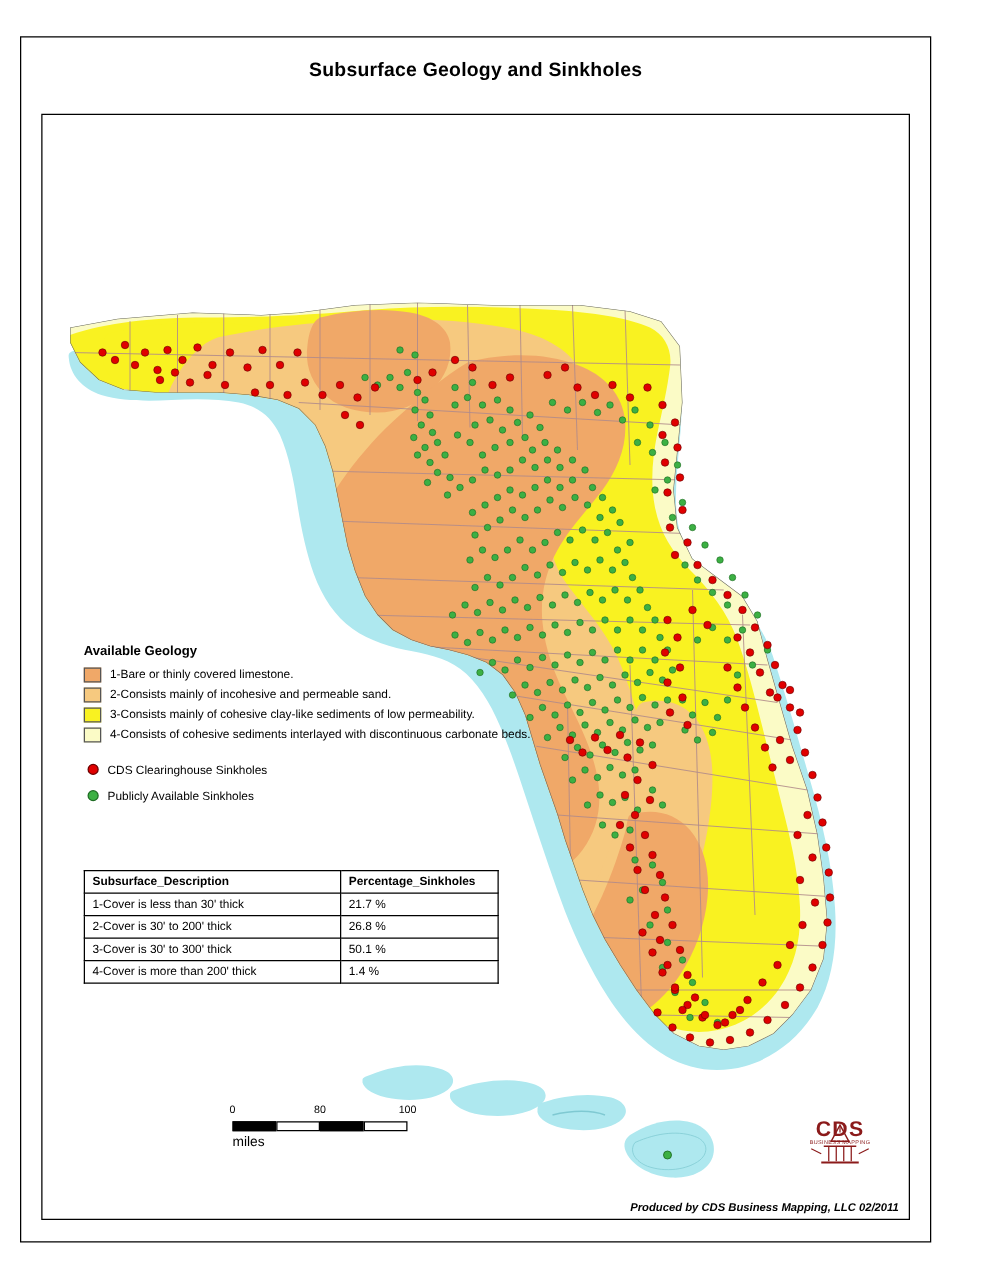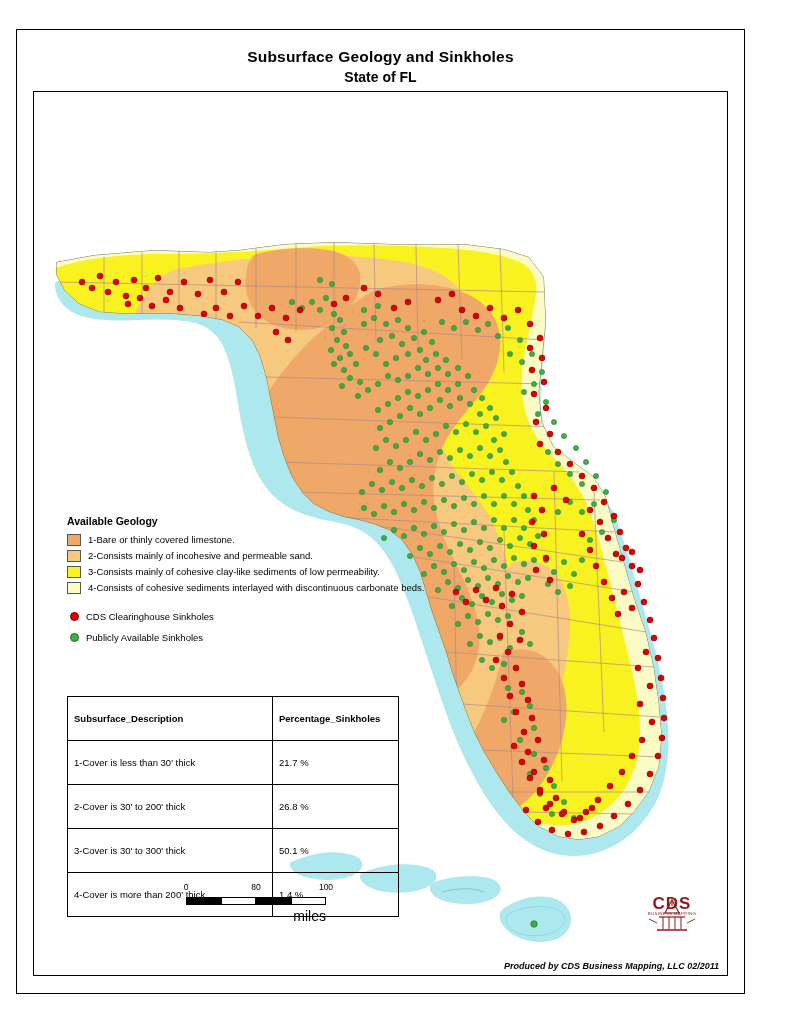--- a/index.html
+++ b/index.html
@@ -125,21 +125,21 @@
   
   .stats-table {
     position: absolute;
     left: 33px;
     top: 604px;
     border-collapse: collapse;
     font-size: 9.5px;
   }
   .stats-table td, .stats-table th {
     border: 1px solid #000000;
-    padding: 16px 6px;
+    padding: 3px 6px;
     text-align: left;
     font-weight: normal;
     height: 15px;
     box-sizing: border-box;
   }
   .stats-table th {
     font-weight: bold;
     font-size: 9.5px;
   }
   .col-desc { width: 205px; }
@@ -170,24 +170,24 @@
   .scale-seg {
     position: absolute;
     top: 0;
     height: 8px;
     border: 1px solid #000000;
     box-sizing: border-box;
   }
   .seg-dark { background: #000000; }
   .seg-light { background: #ffffff; }
   .scale-unit {
-    text-align: right;
+    text-align: left;
     width: 140px;
     margin-top: 2px;
-    font-size: 14px;
+    font-size: 11px;
   }
 
   
   .footer-credit {
     position: absolute;
     right: 8px;
     bottom: 4px;
     font-size: 9px;
     font-style: italic;
     font-weight: bold;
@@ -213,21 +213,20 @@
     letter-spacing: 0.3px;
   }
 </style>
 </head>
 <body>
 
 <div class="page">
 
   <div class="title-block">
     <div class="title-main">Subsurface Geology and Sinkholes</div>
-    <div class="title-sub">State of FL</div>
   </div>
 
   <div class="map-frame">
     <div class="map-canvas">
       <svg width="693" height="883" viewBox="0 0 693 883" xmlns="http://www.w3.org/2000/svg">
         <defs>
           <clipPath id="flclip">
             <path d="M22,170 L60,163 L120,158 L175,160 L205,158 L250,152 L300,150 L360,152 L430,152 L470,157 L495,165 L510,185 L512,230 L508,270 L505,300 L508,330 L520,355 L540,370 L560,385 L572,405 L580,435 L590,470 L600,505 L612,540 L620,575 L625,610 L628,645 L625,675 L615,700 L600,720 L585,735 L565,745 L545,748 L525,745 L505,735 L490,720 L475,700 L462,680 L450,660 L440,640 L432,620 L425,600 L418,580 L412,560 L405,540 L398,520 L392,500 L386,480 L378,462 L368,448 L355,438 L340,432 L325,428 L310,425 L295,420 L280,412 L268,400 L258,385 L250,365 L244,345 L240,325 L236,305 L232,285 L226,265 L218,248 L205,235 L188,228 L165,224 L140,222 L115,222 L90,222 L65,220 L45,212 L30,198 L22,182 Z"></path>
           </clipPath>
         </defs>

